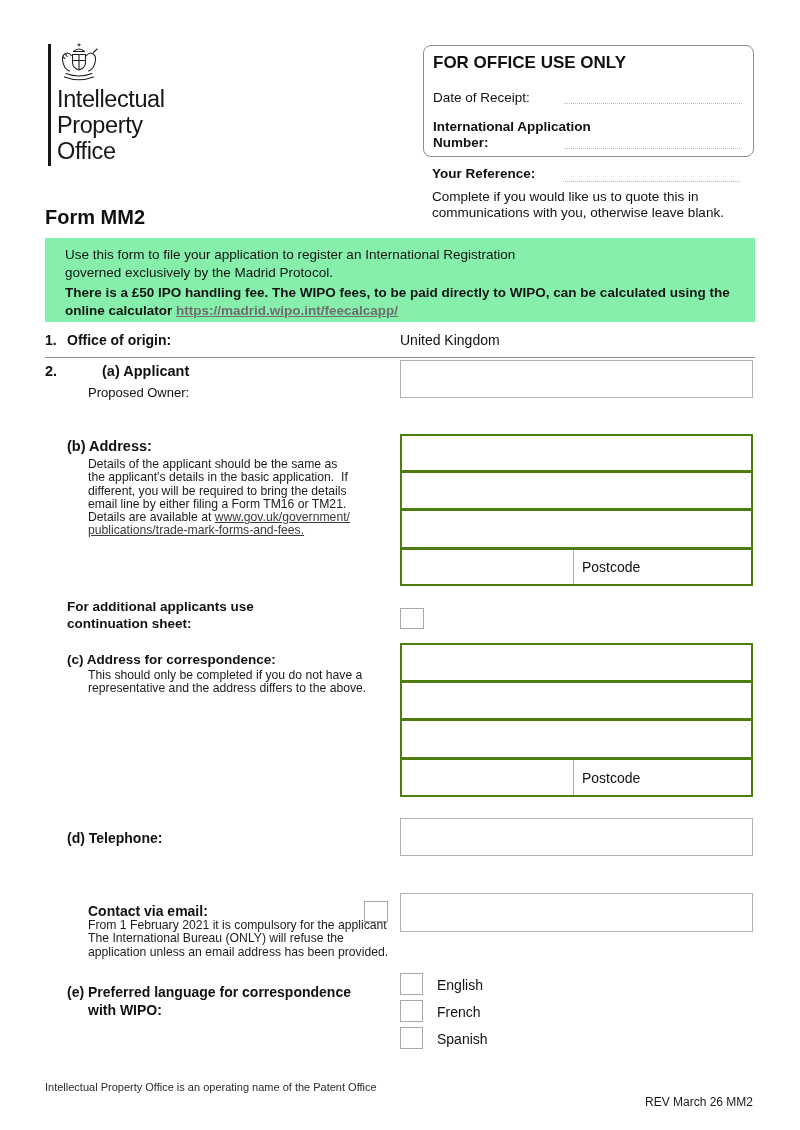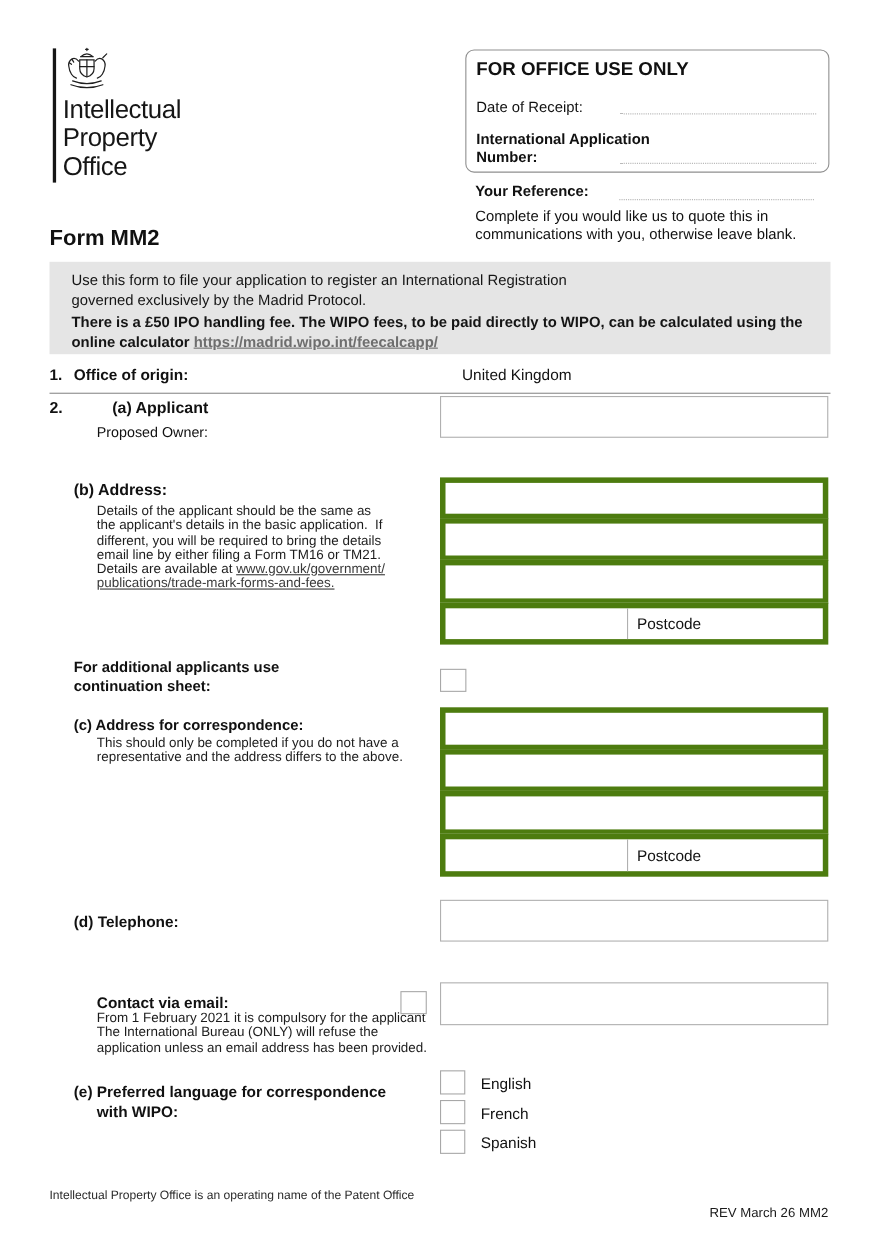--- a/index.html
+++ b/index.html
@@ -10,30 +10,30 @@
   .b{font-weight:bold;}
   .fs14{font-size:14px;}
   .fs135{font-size:13.5px;}
   .desc{font-size:12.2px;line-height:13.3px;color:#1c1c1c;}
   .logo-bar{position:absolute;left:48px;top:44px;width:3px;height:122px;background:#161616;}
   .logo-text{position:absolute;left:57px;top:86px;font-size:23.5px;line-height:26px;
              letter-spacing:-0.4px;color:#161616;}
   .office-box{position:absolute;left:423px;top:45px;width:331px;height:112px;
               border:1.5px solid #8f8f8f;border-radius:8px;background:#fff;box-sizing:border-box;}
   .dotline{border-bottom:1.5px dotted #b9b9b9;}
-  .notice{position:absolute;left:45px;top:238px;width:710px;height:84px;background:#e5e5e5;}
+  .notice{position:absolute;left:45px;top:238px;width:710px;height:84px;background:#86efac;}
   .notice .line{position:absolute;left:20px;white-space:pre;font-size:13.5px;color:#151515;}
   .glink{color:#6e6e6e;text-decoration:underline;}
   .dlink{color:#3a3a3a;text-decoration:underline;}
   .sep{position:absolute;left:45px;top:357px;width:710px;height:1px;background:#8c8c8c;}
   .box{position:absolute;border:1px solid #b0b0b0;background:#fff;box-sizing:border-box;}
   .box input{width:100%;height:100%;border:none;background:transparent;font:inherit;
              font-size:14px;padding:4px 8px;box-sizing:border-box;outline:none;}
   .addr{position:absolute;width:353px;}
-  .addr-row{box-sizing:border-box;border:5px solid #4d7c0f;margin-top:-1px;display:flex;background:#fff;justify-content:center;}
+  .addr-row{box-sizing:border-box;border:2px solid #4d7c0f;margin-top:-1px;display:flex;background:#fff;justify-content:center;}
   .addr-row.first{margin-top:0;}
   .addr-row input{flex:1;min-width:0;border:none;background:transparent;font:inherit;
                   font-size:14px;padding:4px 8px;outline:none;}
   .pc-cell{width:178px;border-left:1px solid #b0b0b0;display:flex;align-items:center;
            padding-left:8px;font-size:14px;box-sizing:border-box;}
   .pc-cell input{flex:1;min-width:0;border:none;background:transparent;font:inherit;
                  font-size:14px;padding:4px;outline:none;}
   .checkbox{position:absolute;border:1px solid #a8a8a8;background:#fff;box-sizing:border-box;cursor:pointer;}
   .foot-l{position:absolute;left:45px;top:1081px;font-size:11px;color:#2b2b2b;white-space:pre;}
   .foot-r{position:absolute;right:47px;top:1095px;font-size:12px;color:#1a1a1a;white-space:pre;}
@@ -80,21 +80,21 @@
 
   <div class="notice">
     <div class="line" style="top:9px;">Use this form to file your application to register an International Registration</div>
     <div class="line" style="top:27px;">governed exclusively by the Madrid Protocol.</div>
     <div class="line b" style="top:47px;">There is a £50 IPO handling fee. The WIPO fees, to be paid directly to WIPO, can be calculated using the</div>
     <div class="line b" style="top:65px;"><span>online calculator </span><span class="glink">https://madrid.wipo.int/feecalcapp/</span></div>
   </div>
 
   <div class="abs b nw fs14" style="left:45px;top:332px;">1.</div>
   <div class="abs b nw fs14" style="left:67px;top:332px;">Office of origin:</div>
-  <div class="abs nw fs14" style="left:420px;top:332px;text-align:right;">United Kingdom</div>
+  <div class="abs nw fs14" style="left:400px;top:332px;text-align:right;">United Kingdom</div>
   <div class="sep"></div>
 
   <div class="abs b nw" style="left:45px;top:363px;font-size:14.5px;">2.</div>
   <div class="abs b nw" style="left:67px;top:363px;font-size:14.5px;margin-left:35px;">(a) Applicant</div>
   <div class="abs nw" style="left:88px;top:385px;font-size:13px;">Proposed Owner:</div>
   <div class="box" style="left:400px;top:360px;width:353px;height:38px;">
     <input type="text" style="">
   </div>
 
   <div class="abs b nw" style="left:67px;top:438px;font-size:14.5px;">(b) Address:</div>

